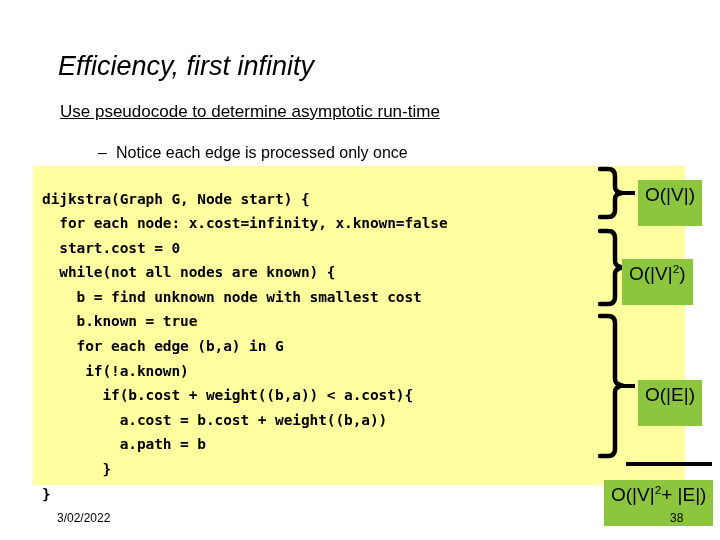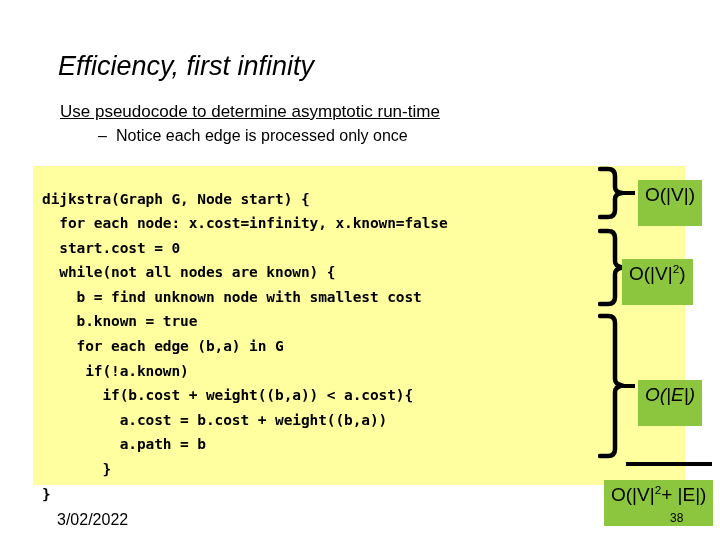--- a/index.html
+++ b/index.html
@@ -39,21 +39,21 @@
   .bullet-l1 {
     font-size: 17px;
     line-height: 24px;
     white-space: nowrap;
     text-decoration: underline;
   }
   .bullet-l2 {
     font-size: 16px;
     line-height: 24px;
     margin-left: 38px;
-    margin-top: 0;
+    margin-top: 17px;
     white-space: nowrap;
   }
   .dash-mark {
     display: inline-block;
     width: 18px;
   }
 
   
   #code-panel {
     position: absolute;
@@ -93,38 +93,38 @@
     padding: 5px 7px 22px 7px;
     white-space: nowrap;
   }
   .cost-label sup {
     font-size: 0.62em;
     vertical-align: super;
     line-height: 0;
   }
   #cost-label-v    { left: 638px; top: 180px; }
   #cost-label-v2   { left: 622px; top: 259px; }
-  #cost-label-e    { left: 638px; top: 380px; font-style: italic; }
+  #cost-label-e    { left: 638px; top: 380px; }
   #cost-label-total{ left: 604px; top: 472px; font-size: 19px; margin-top: 8px; }
 
   #total-rule {
     position: absolute;
     left: 626px;
     top: 462px;
     width: 86px;
     height: 4px;
     background: #000000;
   }
 
   
   #footer-date {
     position: absolute;
     left: 57px;
     top: 511px;
-    font-size: 16px;
+    font-size: 12px;
     color: #000000;
   }
   #footer-page {
     position: absolute;
     left: 670px;
     top: 511px;
     font-size: 12px;
     color: #000000;
   }
 </style>

